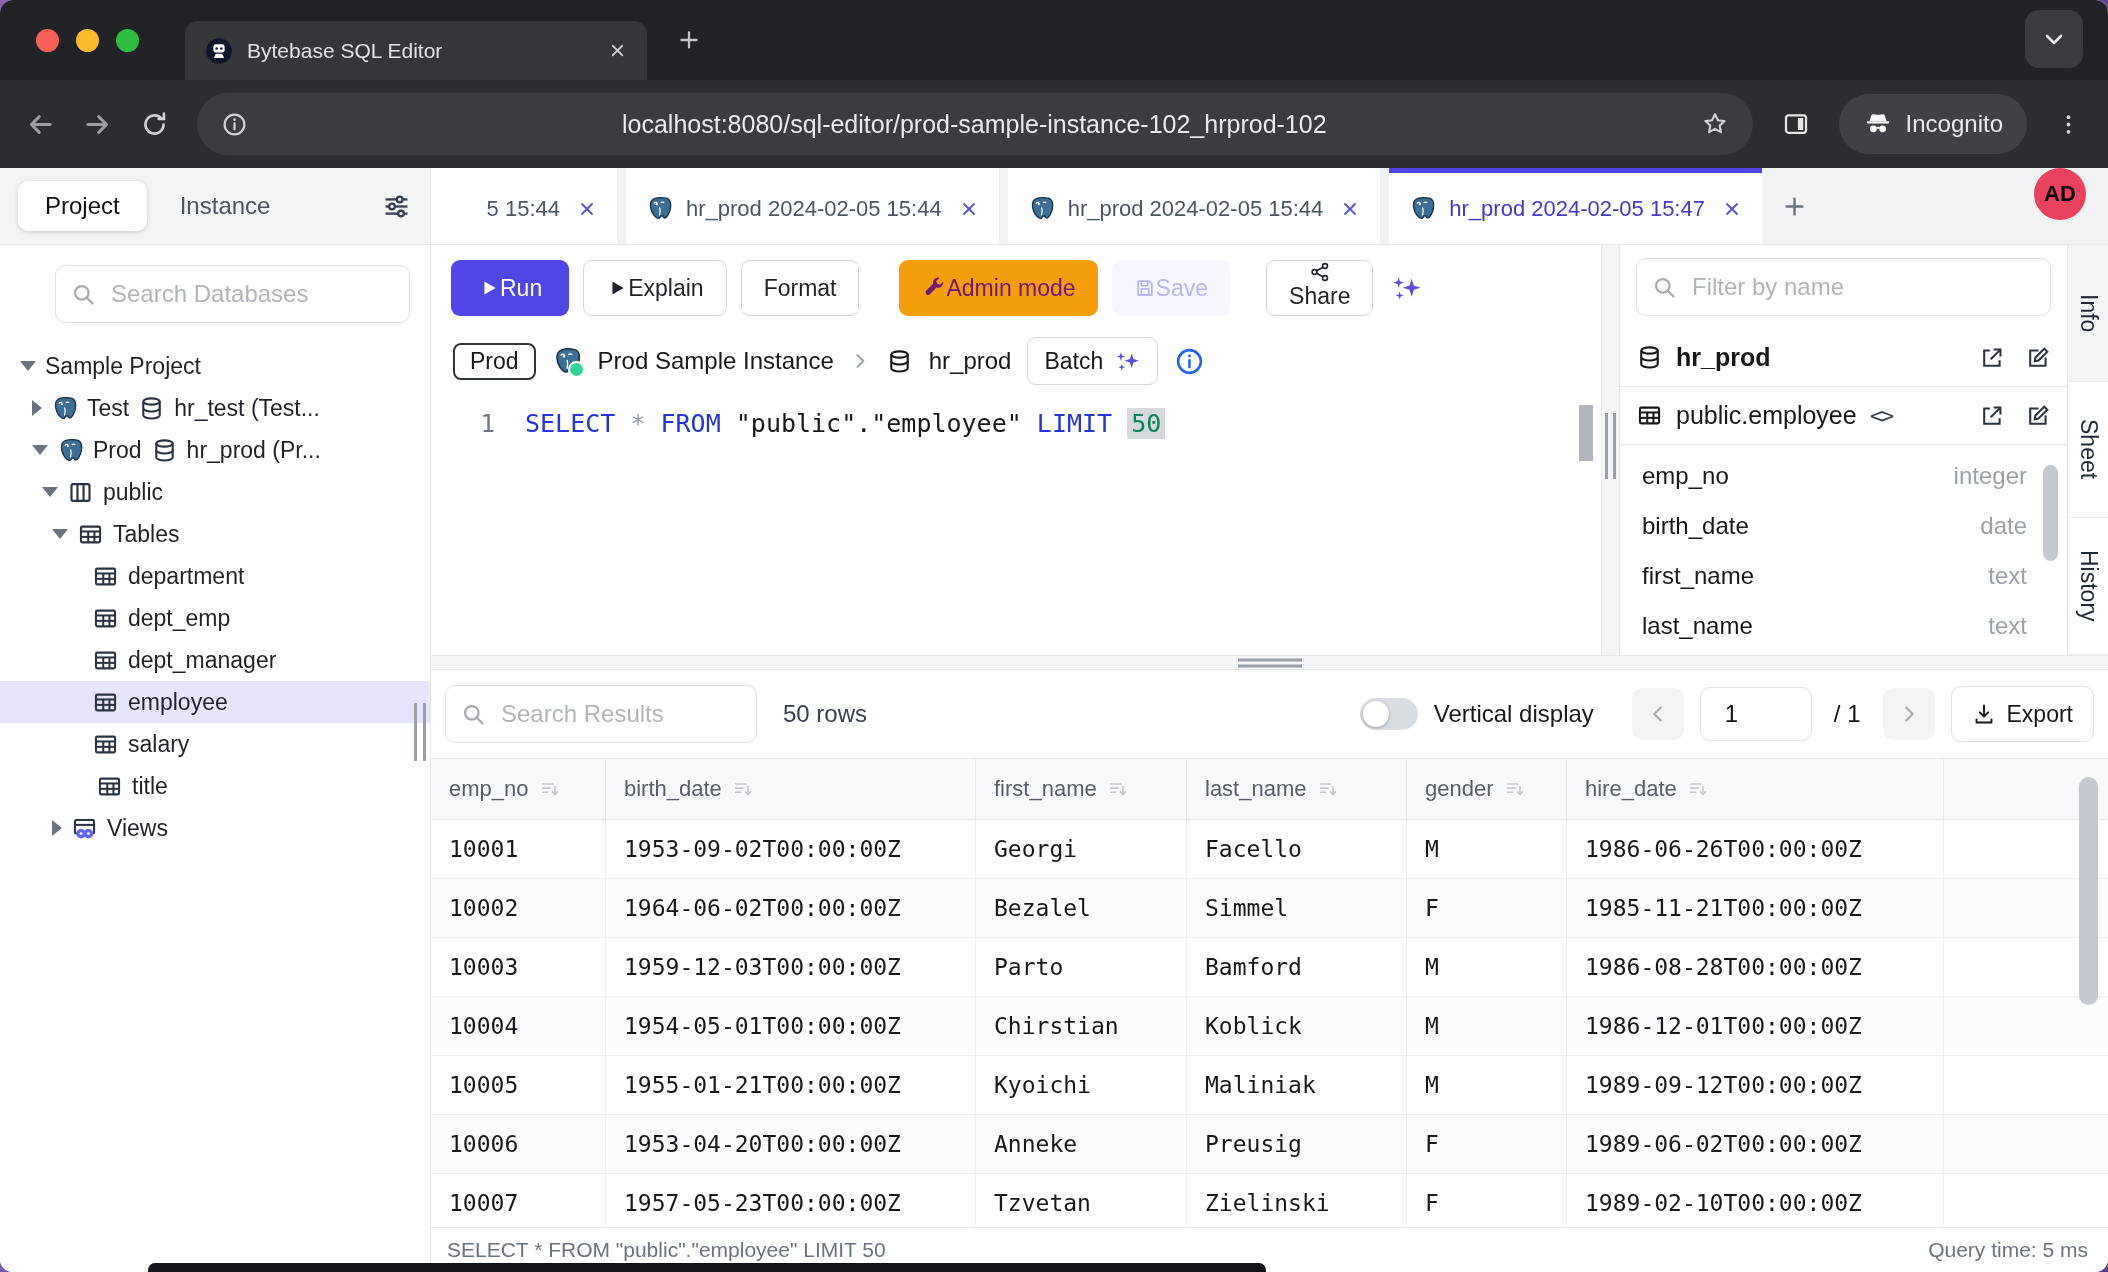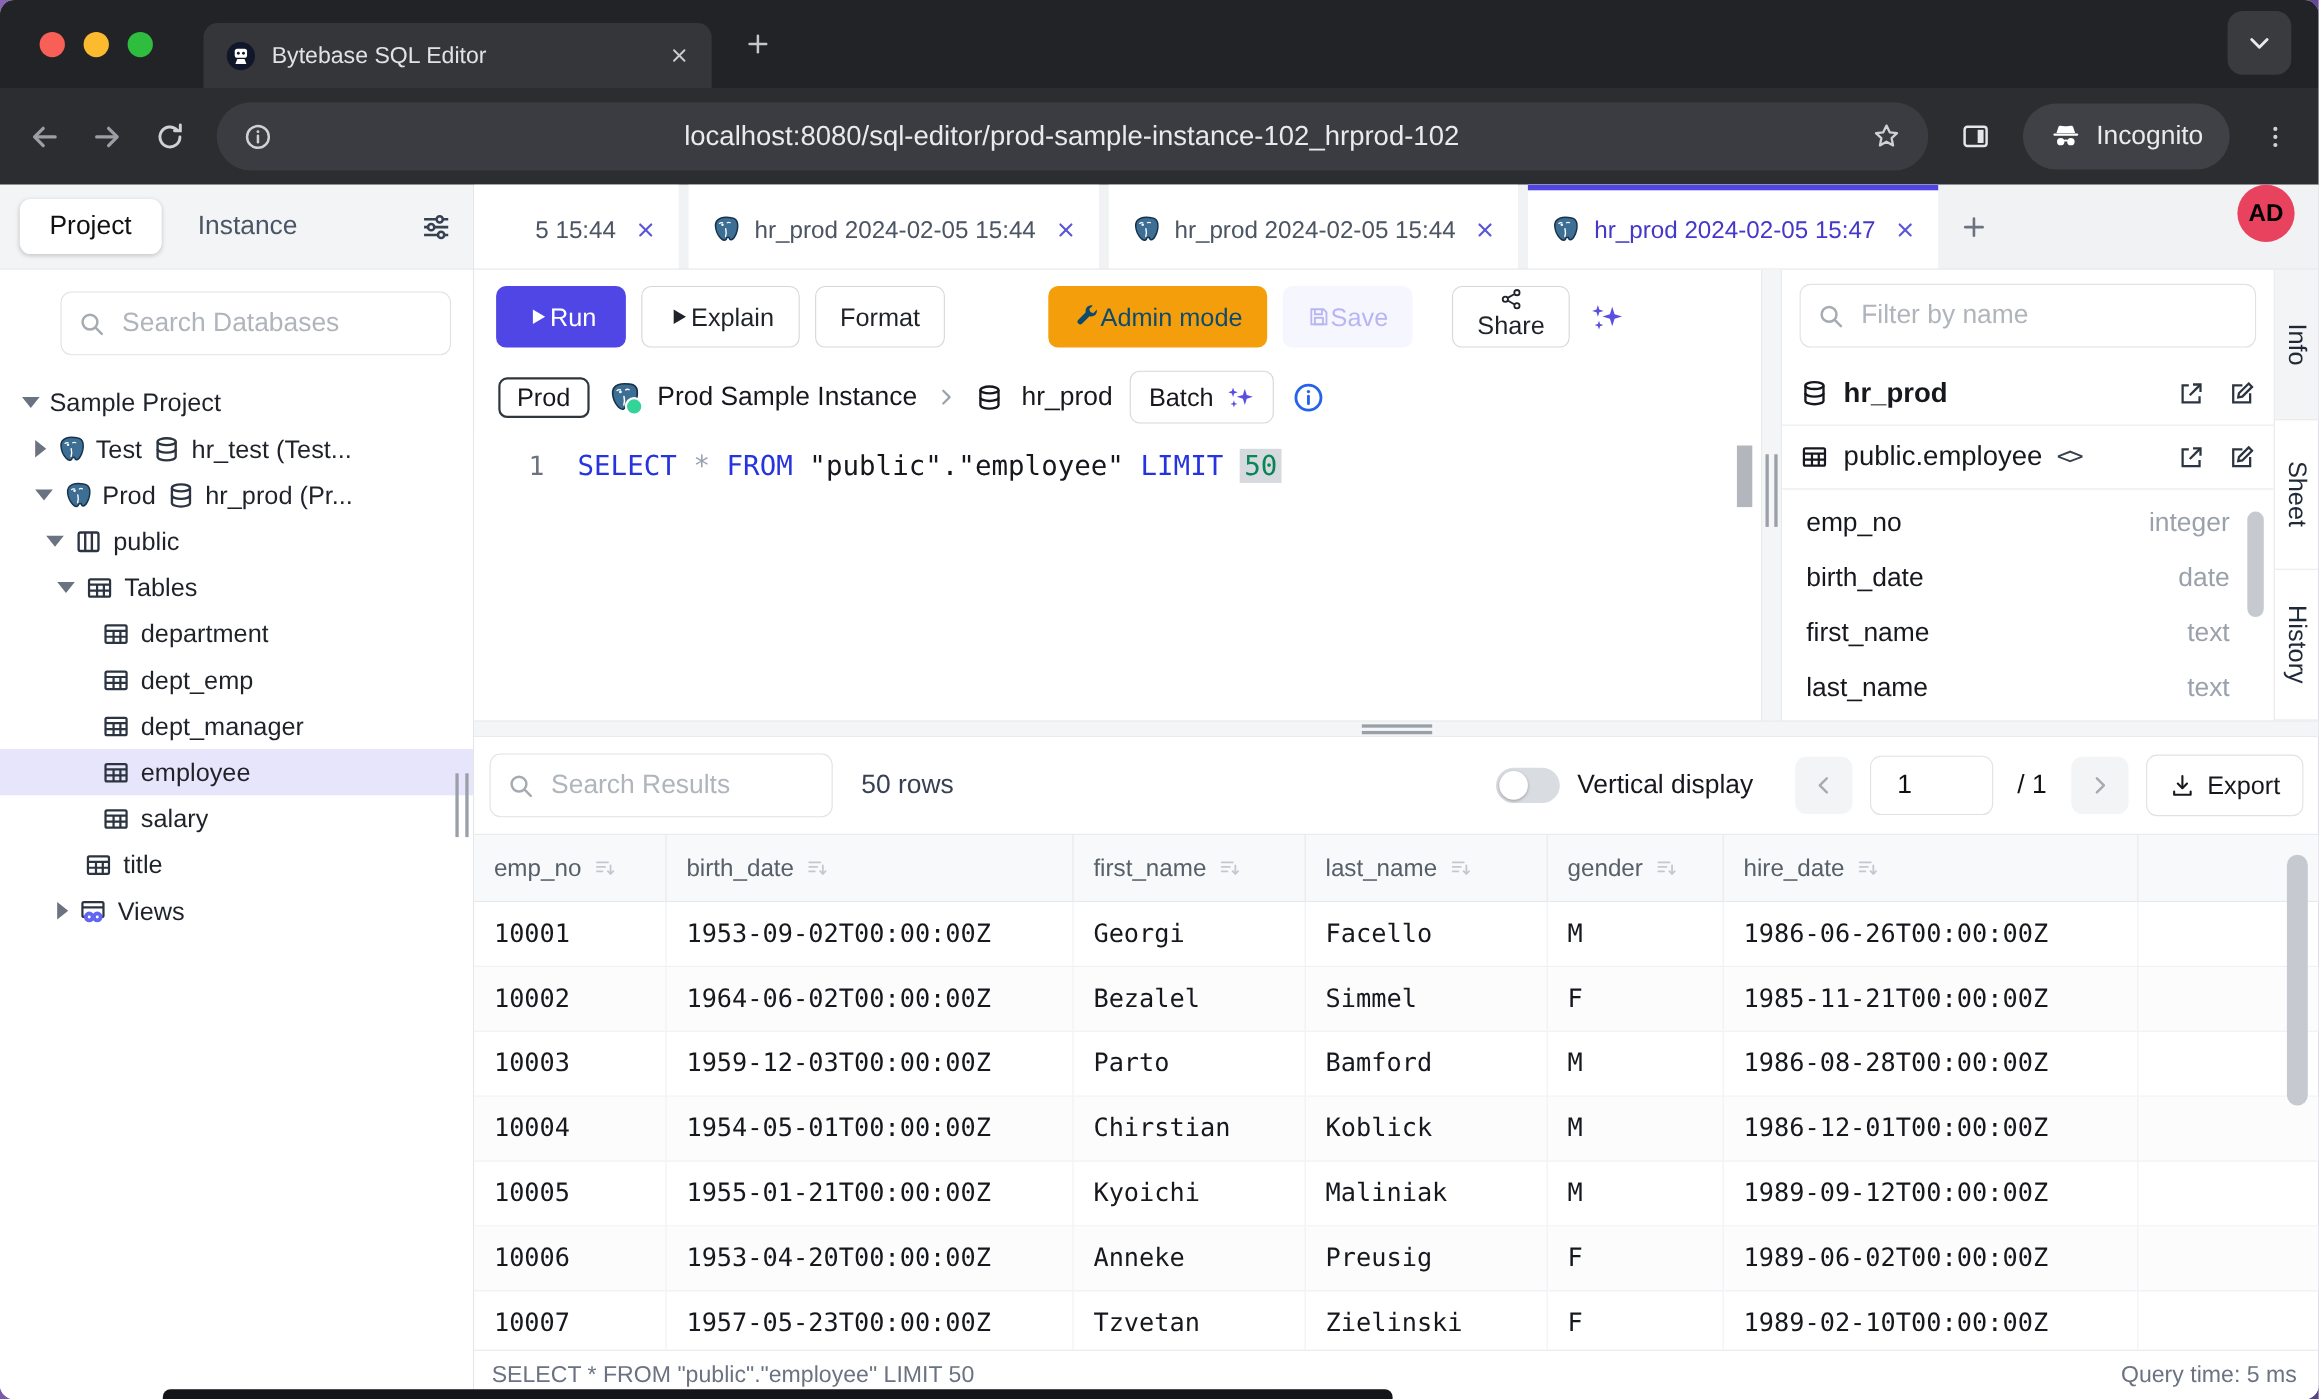--- a/index.html
+++ b/index.html
@@ -80,21 +80,21 @@
     color:#000000;font-size:22px;font-weight:bold;display:flex;align-items:center;justify-content:center;}
 
   
   .upper{height:410px;display:flex;min-width:0;flex:none;}
   .editor-col{flex:1;display:flex;flex-direction:column;min-width:0;}
   .toolbar{height:86px;display:flex;align-items:center;padding:0 20px;gap:14px;flex:none;}
   .btn{height:56px;border-radius:9px;font-size:23px;display:inline-flex;align-items:center;
     padding:0 22px;background:#fff;border:1px solid #d4d7dc;color:#1f2329;box-sizing:border-box;white-space:nowrap;}
   .btn .icon{font-size:22px;}
   .btn.run{background:#4f46e5;border:none;color:#fff;padding:0 27px;font-weight:500;}
-  .btn.admin{background:#f59e0b;border:none;color:#0c4a6e;margin-left:80px;font-weight:500;}
+  .btn.admin{background:#f59e0b;border:none;color:#701a75;margin-left:26px;font-weight:500;}
   .btn.admin .icon{font-size:25px;}
   .btn.save{background:#f6f6fe;border:none;color:#b7b5f2;}
   .btn.share{margin-left:22px;flex-direction:column;}
   .sparkle-btn{font-size:34px;margin-left:2px;}
   .crumbs{height:60px;display:flex;align-items:center;padding:0 22px;gap:16px;font-size:24px;color:#16181d;flex:none;}
   .env-badge{border:2px solid #30363d;border-radius:8px;padding:3px 15px;font-size:23px;}
   .pgwrap{position:relative;display:inline-flex;font-size:30px;}
   .pgdot{position:absolute;right:-3px;bottom:-2px;width:13px;height:13px;border-radius:50%;
     background:#34d399;border:2px solid #fff;}
   .crumb-sep{font-size:20px;color:#9ca3af;}
@@ -440,21 +440,21 @@
                 <svg viewBox="0 0 24 24" width="1em" height="1em" fill="none" stroke="currentColor" stroke-width="1.8">
                   <rect x="3.5" y="5" width="17" height="14" rx="1.2"></rect>
                   <line x1="3.5" y1="9.3" x2="20.5" y2="9.3"></line>
                   <line x1="3.5" y1="14.1" x2="20.5" y2="14.1"></line>
                   <line x1="10" y1="9.3" x2="10" y2="19"></line>
                   <line x1="15.5" y1="9.3" x2="15.5" y2="19"></line>
                 </svg>
               </span>
               <span class="tlabel">salary</span>
             </div>
-            <div class="trow" style="padding-left:76px">
+            <div class="trow" style="padding-left:96px">
               <span class="icon tree-ic">
                 <svg viewBox="0 0 24 24" width="1em" height="1em" fill="none" stroke="currentColor" stroke-width="1.8">
                   <rect x="3.5" y="5" width="17" height="14" rx="1.2"></rect>
                   <line x1="3.5" y1="9.3" x2="20.5" y2="9.3"></line>
                   <line x1="3.5" y1="14.1" x2="20.5" y2="14.1"></line>
                   <line x1="10" y1="9.3" x2="10" y2="19"></line>
                   <line x1="15.5" y1="9.3" x2="15.5" y2="19"></line>
                 </svg>
               </span>
               <span class="tlabel">title</span>

